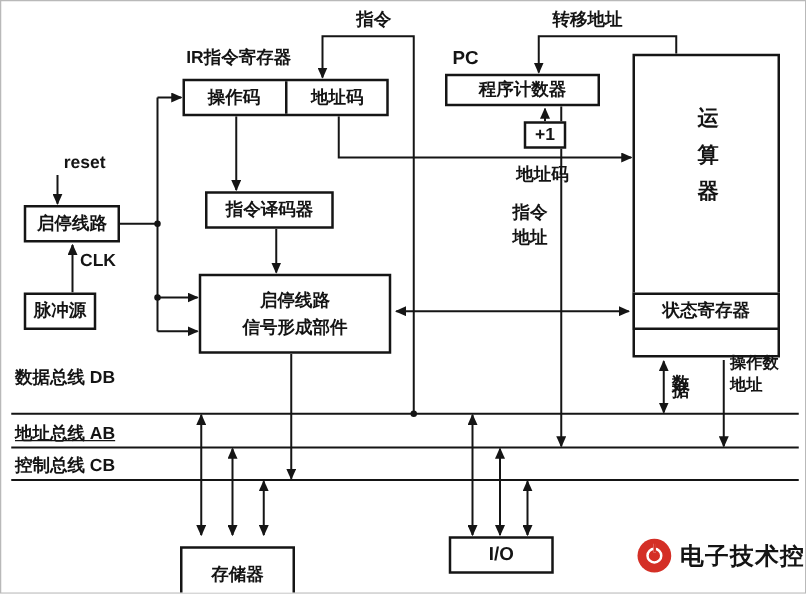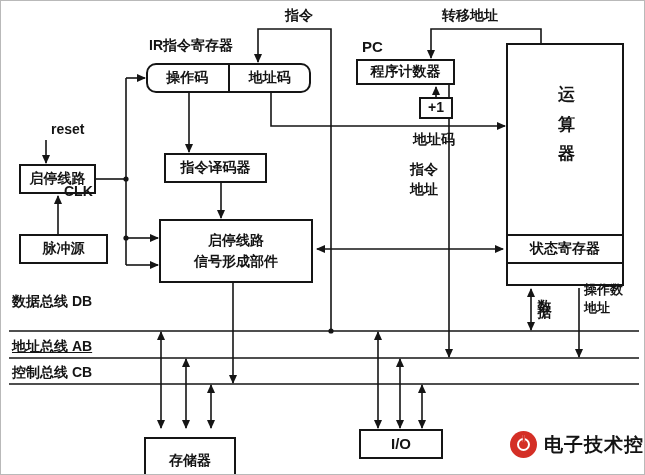--- a/index.html
+++ b/index.html
@@ -12,21 +12,21 @@
   .box{
     position:absolute;background:#fff;border:2px solid #151515;box-sizing:border-box;
     display:flex;align-items:center;justify-content:center;
     font-weight:700;font-size:14px;line-height:1.1;text-align:center;
   }
   .lbl{
     position:absolute;font-weight:700;font-size:14px;line-height:1.4;
     white-space:nowrap;
   }
   .lbl span{display:block;}
-  .ir-box{padding:0;border-radius:10px;}
+  .ir-box{padding:0;}
   .ir-cell{flex:0 0 50%;height:100%;display:flex;align-items:center;justify-content:center;}
   .ir-cell.second{border-left:2px solid #151515;}
   .timing-box{flex-direction:column;gap:6px;}
   .vtext{
     position:absolute;writing-mode:vertical-rl;text-orientation:upright;
     font-weight:700;white-space:nowrap;
   }
   .alu-text{left:554px;top:70px;font-size:17px;letter-spacing:30px;}
   .data-text{left:535px;top:287px;font-size:14px;letter-spacing:6px;}
   .watermark{position:absolute;left:509px;top:430px;display:flex;align-items:center;}
@@ -121,33 +121,33 @@
   <div class="box ir-box" style="left:145px;top:62px;width:165px;height:30px;">
     <div class="ir-cell">
       <span>操作码</span>
     </div>
     <div class="ir-cell second">
       <span>地址码</span>
     </div>
   </div>
 
   <div class="lbl" style="left:361px;top:35px;font-size:15px;">PC</div>
-  <div class="box" style="left:355px;top:58px;width:99px;height:26px;">
+  <div class="box" style="left:355px;top:58px;width:124px;height:26px;">
     <span>程序计数器</span>
   </div>
   <div class="box" style="left:418px;top:96px;width:34px;height:22px;">
     <span>+1</span>
   </div>
 
   <div class="lbl" style="left:50px;top:119px;">reset</div>
   <div class="box" style="left:18px;top:163px;width:77px;height:30px;">
     <span>启停线路</span>
   </div>
-  <div class="lbl" style="left:63px;top:181px;">CLK</div>
-  <div class="box" style="left:18px;top:233px;width:89px;height:30px;">
+  <div class="lbl" style="left:63px;top:198px;">CLK</div>
+  <div class="box" style="left:18px;top:233px;width:58px;height:30px;">
     <span>脉冲源</span>
   </div>
 
   <div class="box" style="left:163px;top:152px;width:103px;height:30px;">
     <span>指令译码器</span>
   </div>
   <div class="box timing-box" style="left:158px;top:218px;width:154px;height:64px;">
     <span>启停线路</span>
     <span>信号形成部件</span>
   </div>

